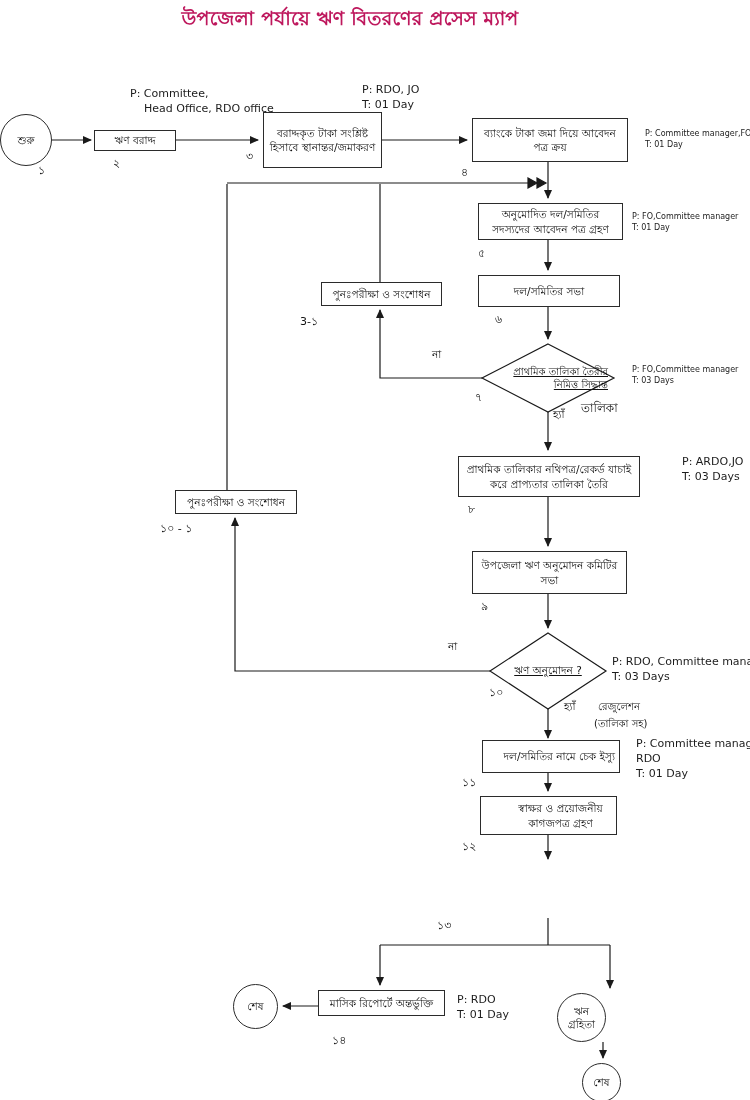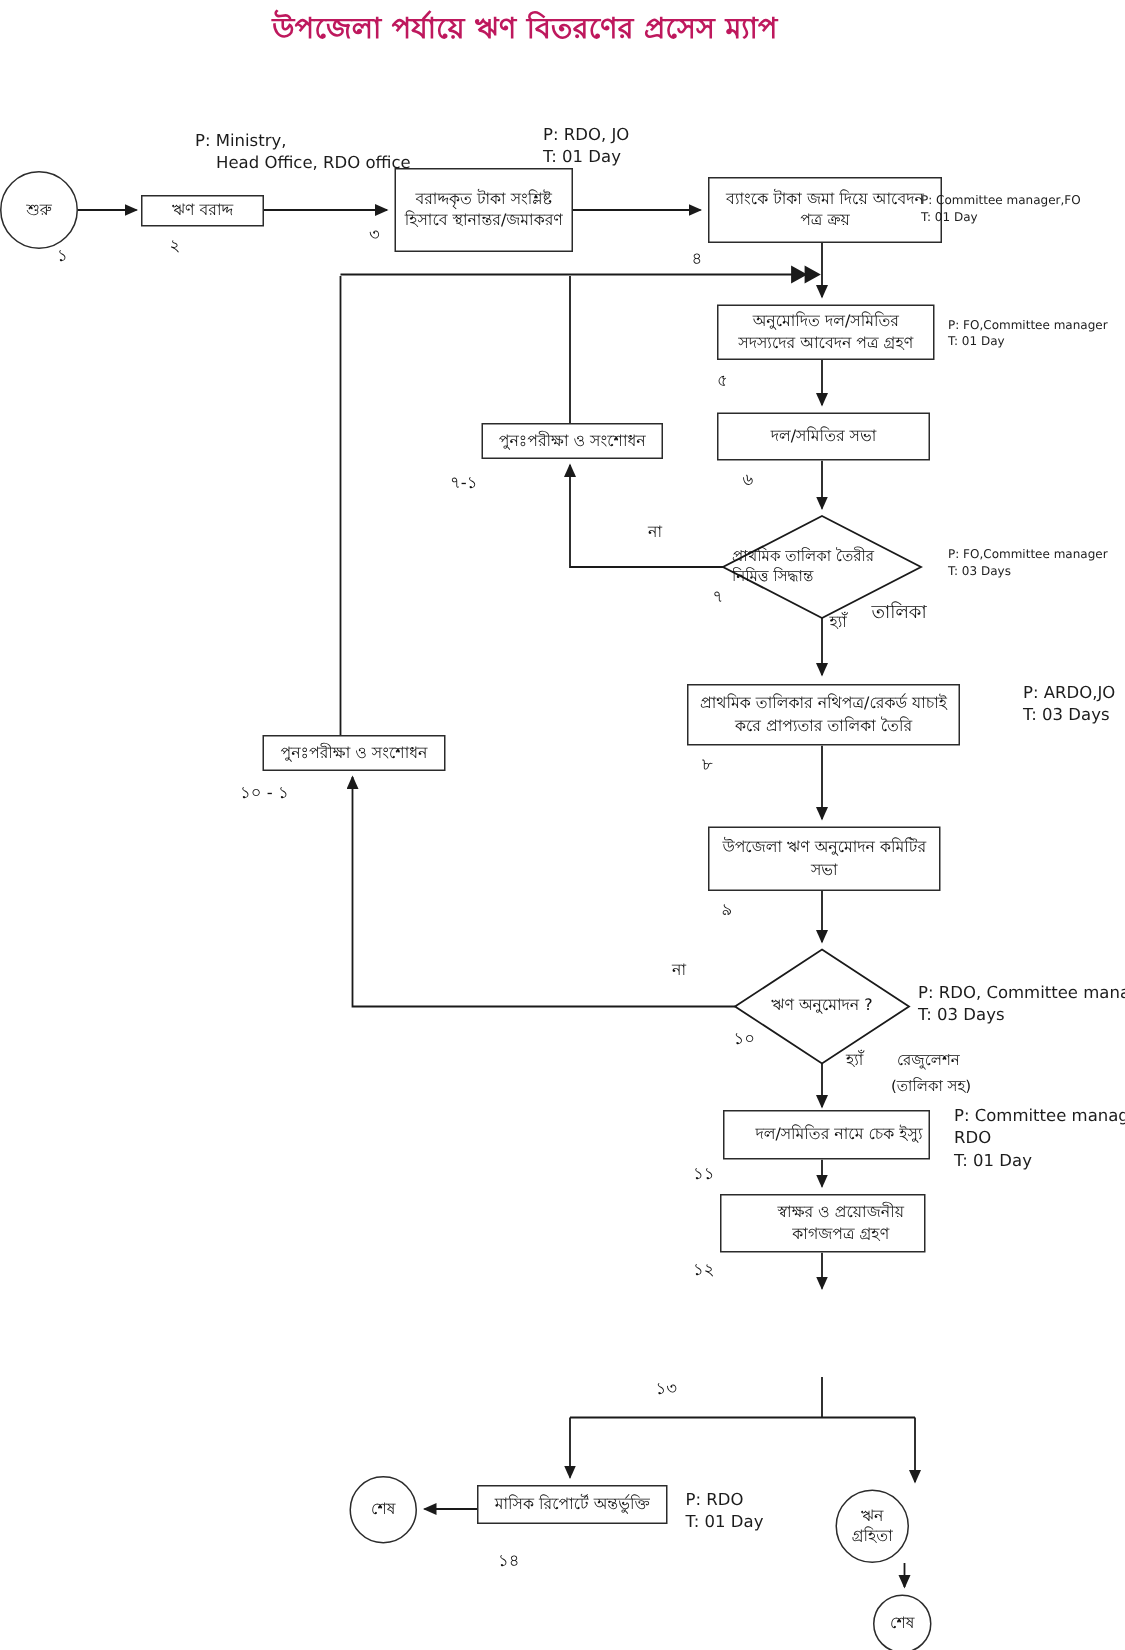--- a/index.html
+++ b/index.html
@@ -16,22 +16,22 @@
     position:absolute;border:1.2px solid #2b2b2b;background:#ffffff;
     display:flex;align-items:center;justify-content:center;text-align:center;
     font-size:10.5px;line-height:1.35;padding:1px 4px;box-sizing:border-box;color:#111111;
   }
   .circle{
     position:absolute;border:1.1px solid #2b2b2b;border-radius:50%;background:#ffffff;
     display:flex;flex-direction:column;align-items:center;justify-content:center;text-align:center;
     font-size:10.5px;line-height:1.15;box-sizing:border-box;color:#111111;
   }
   .dtext{
-    position:absolute;display:flex;align-items:center;justify-content:center;text-align:left;
-    font-size:10px;line-height:1.3;color:#111111;
+    position:absolute;display:flex;align-items:center;justify-content:center;text-align:right;
+    font-size:10px;line-height:1.3;color:#111111;text-decoration:underline;
   }
   .num{position:absolute;font-size:11px;color:#111111;}
   .ann{position:absolute;font-size:11px;line-height:1.35;color:#1c1c1c;white-space:nowrap;}
   .ann.small{font-size:8px;line-height:1.4;}
   .ann .indent{padding-left:14px;}
   .elabel{position:absolute;font-size:10.5px;color:#111111;white-space:nowrap;}
   .elabel.small{font-size:10px;}
 </style>
 </head>
 <body>
@@ -146,41 +146,41 @@
     <span>শেষ</span>
   </div>
 
   <div class="num" style="left:38px;top:162px;">১</div>
   <div class="num" style="left:113px;top:155px;">২</div>
   <div class="num" style="left:246px;top:148px;">৩</div>
   <div class="num" style="left:461px;top:164px;">৪</div>
   <div class="num" style="left:478px;top:245px;">৫</div>
   <div class="num" style="left:495px;top:311px;">৬</div>
   <div class="num" style="left:475px;top:389px;">৭</div>
-  <div class="num" style="left:300px;top:313px;">৭-১</div>
+  <div class="num" style="left:300px;top:313px;">3-১</div>
   <div class="num" style="left:468px;top:501px;">৮</div>
   <div class="num" style="left:481px;top:598px;">৯</div>
   <div class="num" style="left:489px;top:684px;">১০</div>
   <div class="num" style="left:160px;top:520px;">১০ - ১</div>
   <div class="num" style="left:462px;top:774px;">১১</div>
   <div class="num" style="left:462px;top:838px;">১২</div>
   <div class="num" style="left:437px;top:917px;">১৩</div>
   <div class="num" style="left:332px;top:1032px;">১৪</div>
 
   <div class="ann" style="left:130px;top:87px;">
-    <div>P:  Ministry,</div>
+    <div>P:  Committee,</div>
     <div class="indent">Head Office, RDO office</div>
   </div>
 
   <div class="ann" style="left:362px;top:83px;">
     <div>P:  RDO, JO</div>
     <div>T:  01 Day</div>
   </div>
 
-  <div class="ann small" style="left:614px;top:128px;">
+  <div class="ann small" style="left:645px;top:128px;">
     <div>P:  Committee manager,FO</div>
     <div>T:  01 Day</div>
   </div>
 
   <div class="ann small" style="left:632px;top:211px;">
     <div>P:  FO,Committee manager</div>
     <div>T:  01 Day</div>
   </div>
 
   <div class="ann small" style="left:632px;top:364px;">

